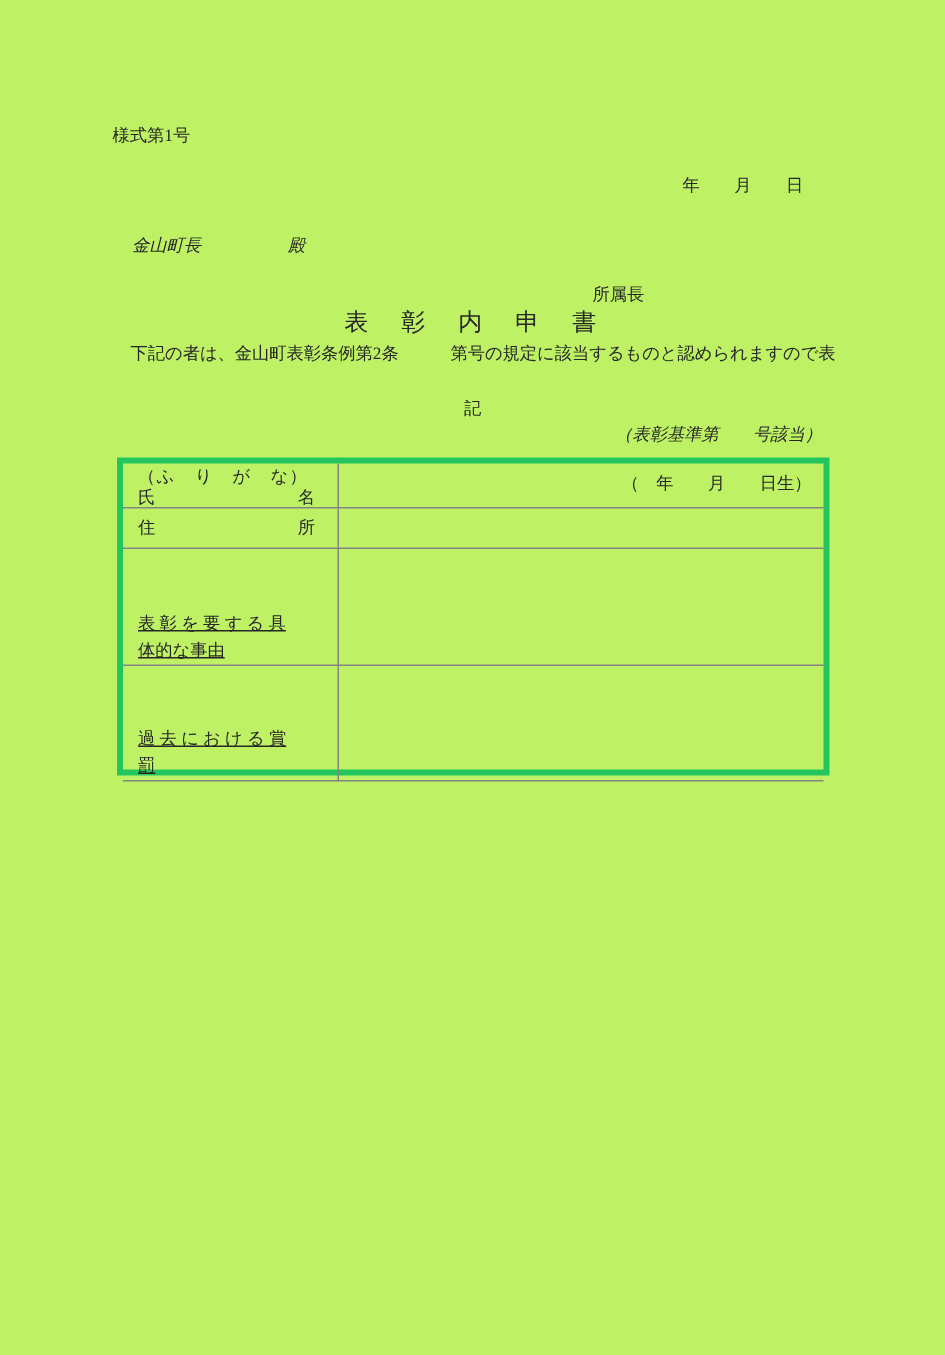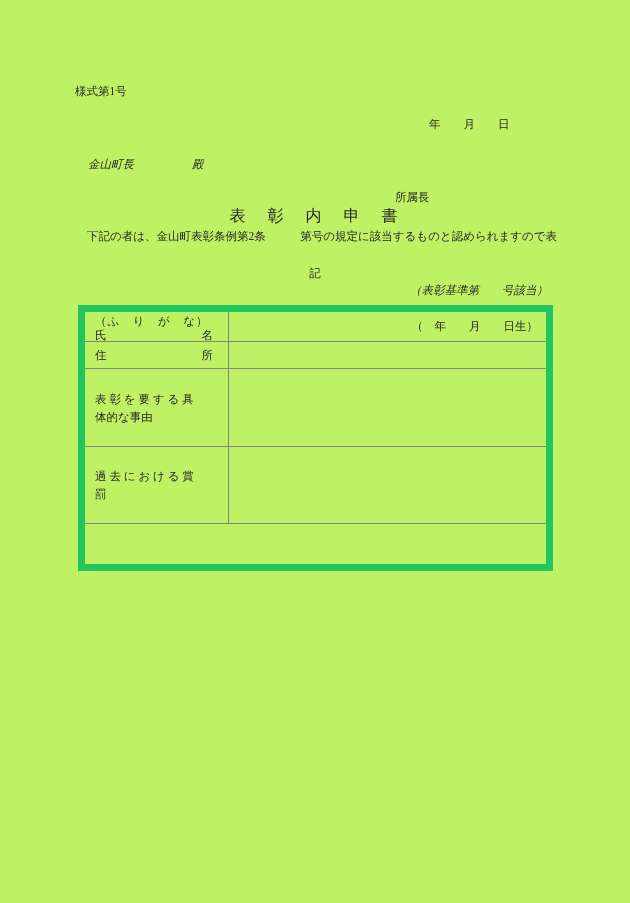--- a/index.html
+++ b/index.html
@@ -13,35 +13,35 @@
     width: 630px;
     height: 903px;
     background: #bef264;
     overflow: hidden;
     font-size: 11.5px;
     line-height: 15px;
   }
   .abs { position: absolute; white-space: nowrap; }
 
   .form-number { left: 75px; top: 84px; }
-  .date-line   { left: 429px; top: 117px; }
+  .date-line   { left: 455px; top: 117px; }
   .addressee   { left: 88px; top: 157px; font-style: italic; }
   .addressee .honorific { margin-left: 55px; }
   .sender      { left: 395px; top: 190px; }
   .doc-title   { left: 0; right: 0; top: 208px; text-align: center;
                  font-size: 16px; letter-spacing: 3px; }
   .body-para   { left: 63px; top: 228px; line-height: 17px; }
   .body-line1  { text-indent: 24px; }
   .record      { left: 0; right: 0; top: 266px; text-align: center; }
   .criteria    { right: 82px; top: 283px; font-style: italic; }
 
   .form-table {
     left: 78px; top: 305px;
-    width: 475px; height: 266px;
-    border: 7px solid #22c55e;
+    width: 475px; height: 212px;
+    border: 4px solid #22c55e;
     display: grid;
     grid-template-columns: 144px 1fr;
     grid-template-rows: 30px 27px 78px 77px auto;
     box-sizing: border-box;
     white-space: normal;
   }
   .cell {
     box-sizing: border-box;
     border-bottom: 1px solid #848484;
     overflow: hidden;
@@ -60,23 +60,24 @@
   }
   .cell-addr {
     display: flex;
     align-items: center;
     padding: 0 15px 0 10px;
   }
   .cell-addr .jline { width: 100%; }
   .cell-multi {
     display: flex;
     flex-direction: column;
-    justify-content: center;
+    justify-content: flex-end;
     padding: 0 10px;
     line-height: 18px;
+    text-decoration: underline;
   }
   .cell-birth {
     display: flex;
     align-items: center;
     justify-content: flex-end;
     padding-right: 8px;
     text-align: center;
   }
 </style>
 </head>

